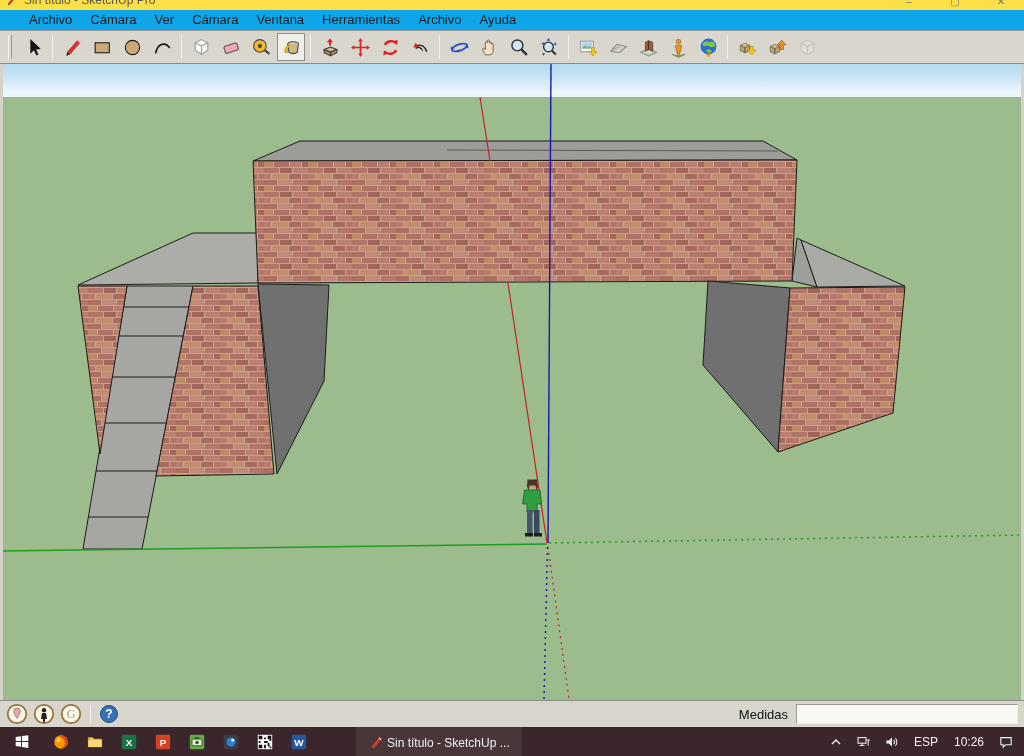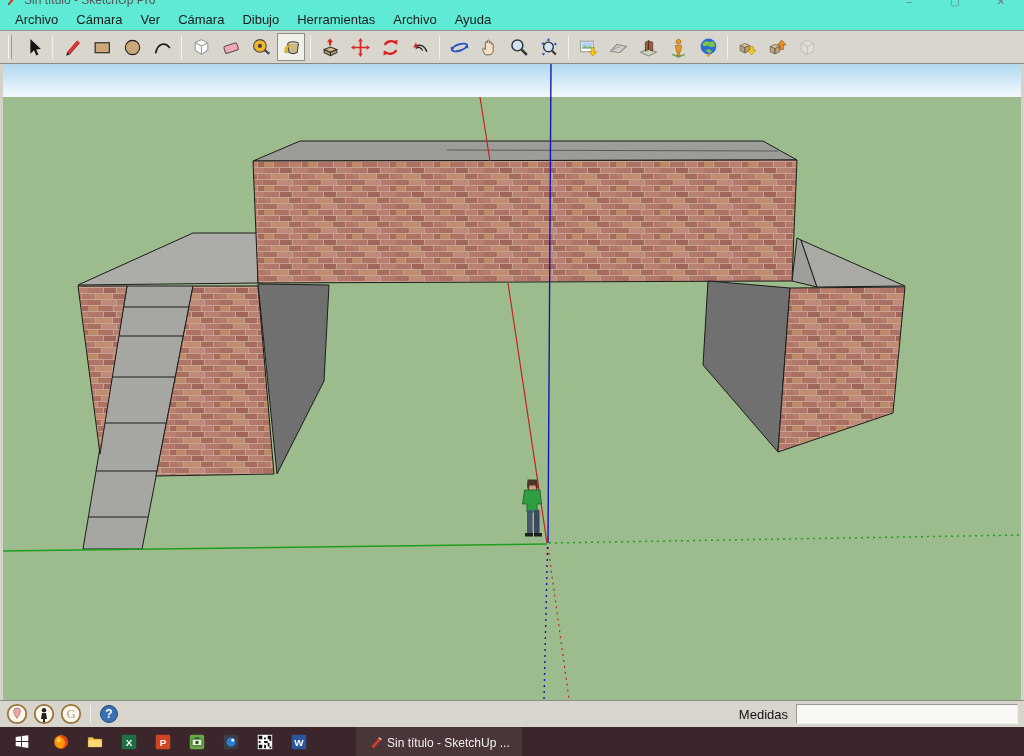--- a/index.html
+++ b/index.html
@@ -1,28 +1,28 @@
 <!DOCTYPE html>
 <html><head>
 <meta charset="utf-8">
 <style>
   * { box-sizing: border-box; }
   html,body { margin:0; padding:0; width:1024px; height:756px; overflow:hidden;
     font-family:"Liberation Sans", sans-serif; background:#fff; }
 
   
-  .titlebar { height:10px; background:#5eead4; position:relative; overflow:hidden;text-decoration:underline; }
+  .titlebar { height:10px; background:#fde047; position:relative; overflow:hidden;text-decoration:underline; }
   .titlebar .title-wrap { position:absolute; top:-7px; left:6px; display:flex; align-items:center; gap:6px; }
   .titlebar .app-title { font-size:12px; color:#555; white-space:nowrap; }
   .titlebar .win-controls { position:absolute; top:-5px; right:0; display:flex; }
   .titlebar .win-btn { width:46px; height:14px; display:flex; justify-content:center; color:#777;
     font-size:10px; line-height:14px; }
 
   
-  .menubar { height:20px; background:#5eead4; display:flex; align-items:center; padding-left:6px; }
+  .menubar { height:20px; background:#0ea5e9; display:flex; align-items:center; padding-left:20px; }
   .menu-item { font-size:13px; color:#1c1c1c; padding:0 9px; line-height:20px; cursor:default; }
 
   
   .toolbar { height:33px; background:#d9d6ce; border-top:1px solid #979797;
     display:flex; align-items:center; padding-left:4px; }
   .tb-handle { width:4px; height:24px; border-left:1px solid #f4f3f0; border-right:1px solid #9a9a94; margin:0 6px 0 4px; }
   .tb-sep { width:1px; height:24px; background:#a0a098; border-right:1px solid #f2f1ee; margin:0 4px; }
   .tbtn { width:28px; height:28px; display:flex; align-items:center; justify-content:center;
     background:transparent; border:1px solid transparent; padding:0; margin:0 1px; }
   .tbtn svg { width:21px; height:21px; }
@@ -74,21 +74,21 @@
     <span class="win-btn">▢</span>
     <span class="win-btn">✕</span>
   </div>
 </div>
 
 <div class="menubar" id="menubar">
     <span class="menu-item">Archivo</span>
     <span class="menu-item">Cámara</span>
     <span class="menu-item">Ver</span>
     <span class="menu-item">Cámara</span>
-    <span class="menu-item">Dibujo</span>
+    <span class="menu-item">Ventana</span>
     <span class="menu-item">Herramientas</span>
     <span class="menu-item">Archivo</span>
     <span class="menu-item">Ayuda</span>
   </div>
 
 <div class="toolbar" id="toolbar">
     <div class="tb-handle"></div>
     <button class="tbtn">
       <svg viewBox="0 0 20 20" xmlns="http://www.w3.org/2000/svg">
         <path d="M7 2v14l3.5-3.5 2.2 5 2-.9-2.2-4.8 4.5-.3z" fill="#151515"></path>
@@ -423,13 +423,40 @@
       </div>
     </div>
   <div class="tk-task">
     <svg viewBox="0 0 20 20">
         <path d="M4 15L13 4l3 2.5L7 17z" fill="#d43a2a"></path>
         <path d="M13 4l3 2.5 1.2-1.4-3-2.4z" fill="#f0c8b8"></path>
         <path d="M4 15l3 2.5L3 18.5z" fill="#333"></path>
       </svg>
     <span class="tk-task-label">Sin título - SketchUp ...</span>
   </div>
+  <div class="tk-tray">
+    <span class="tray-ico">
+      <svg viewBox="0 0 20 20">
+          <path d="M5 12.5l5-5 5 5" fill="none" stroke="#eee" stroke-width="1.8"></path>
+        </svg>
+      </span>
+    <span class="tray-ico">
+      <svg viewBox="0 0 20 20">
+          <rect x="2.5" y="4.5" width="10" height="7" fill="none" stroke="#eee" stroke-width="1.3"></rect>
+          <path d="M7.5 11.5v3M4.5 14.5h6" stroke="#eee" stroke-width="1.3"></path>
+          <path d="M13 7.5h4.5M15.2 7.5v7" stroke="#eee" stroke-width="1.3"></path>
+        </svg>
+      </span>
+    <span class="tray-ico">
+      <svg viewBox="0 0 20 20">
+          <path d="M3 8v4h3l4 3.5v-11L6 8z" fill="#eee"></path>
+          <path d="M12 7.2c1.5 1.5 1.5 4 0 5.6M14.2 5.2c2.5 2.6 2.5 7 0 9.6" stroke="#eee" stroke-width="1.3" fill="none"></path>
+        </svg>
+      </span>
+    <span class="tk-txt">ESP</span>
+    <span class="tk-txt">10:26</span>
+    <span class="tray-ico">
+      <svg viewBox="0 0 20 20">
+          <path d="M3.5 4.5h13v9h-7l-3 3v-3h-3z" fill="none" stroke="#eee" stroke-width="1.4"></path>
+        </svg>
+      </span>
+  </div>
 </div>
 
 </body></html>

